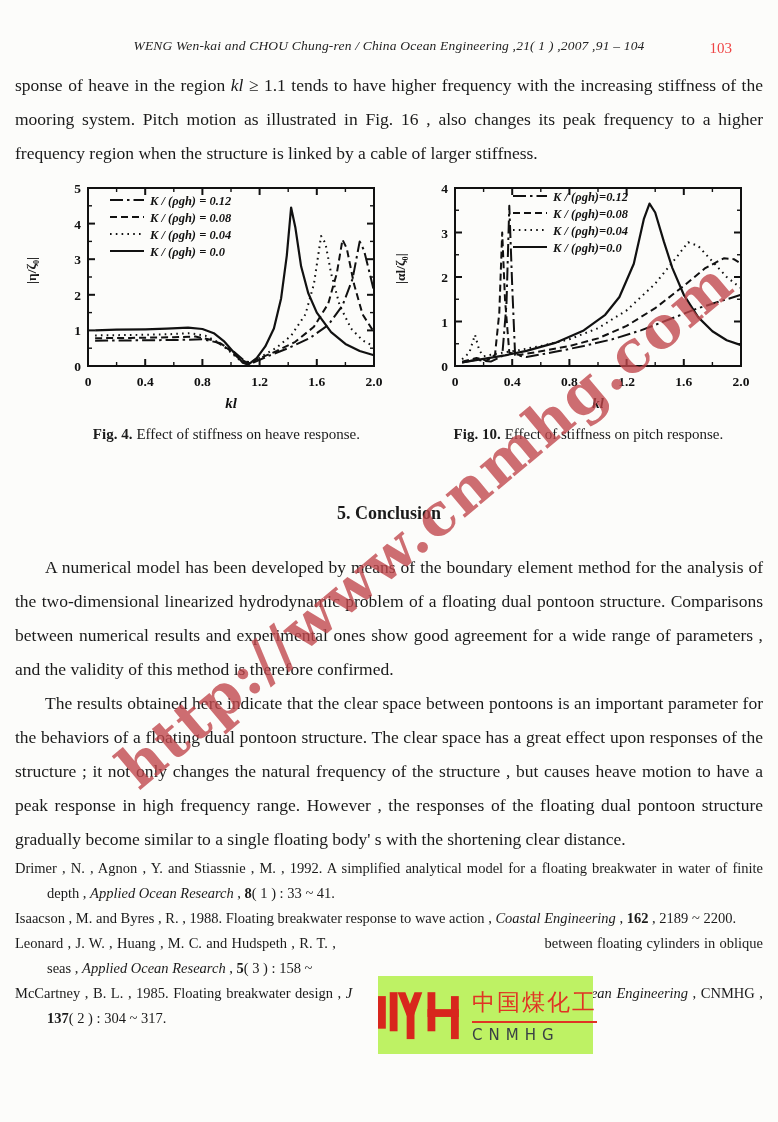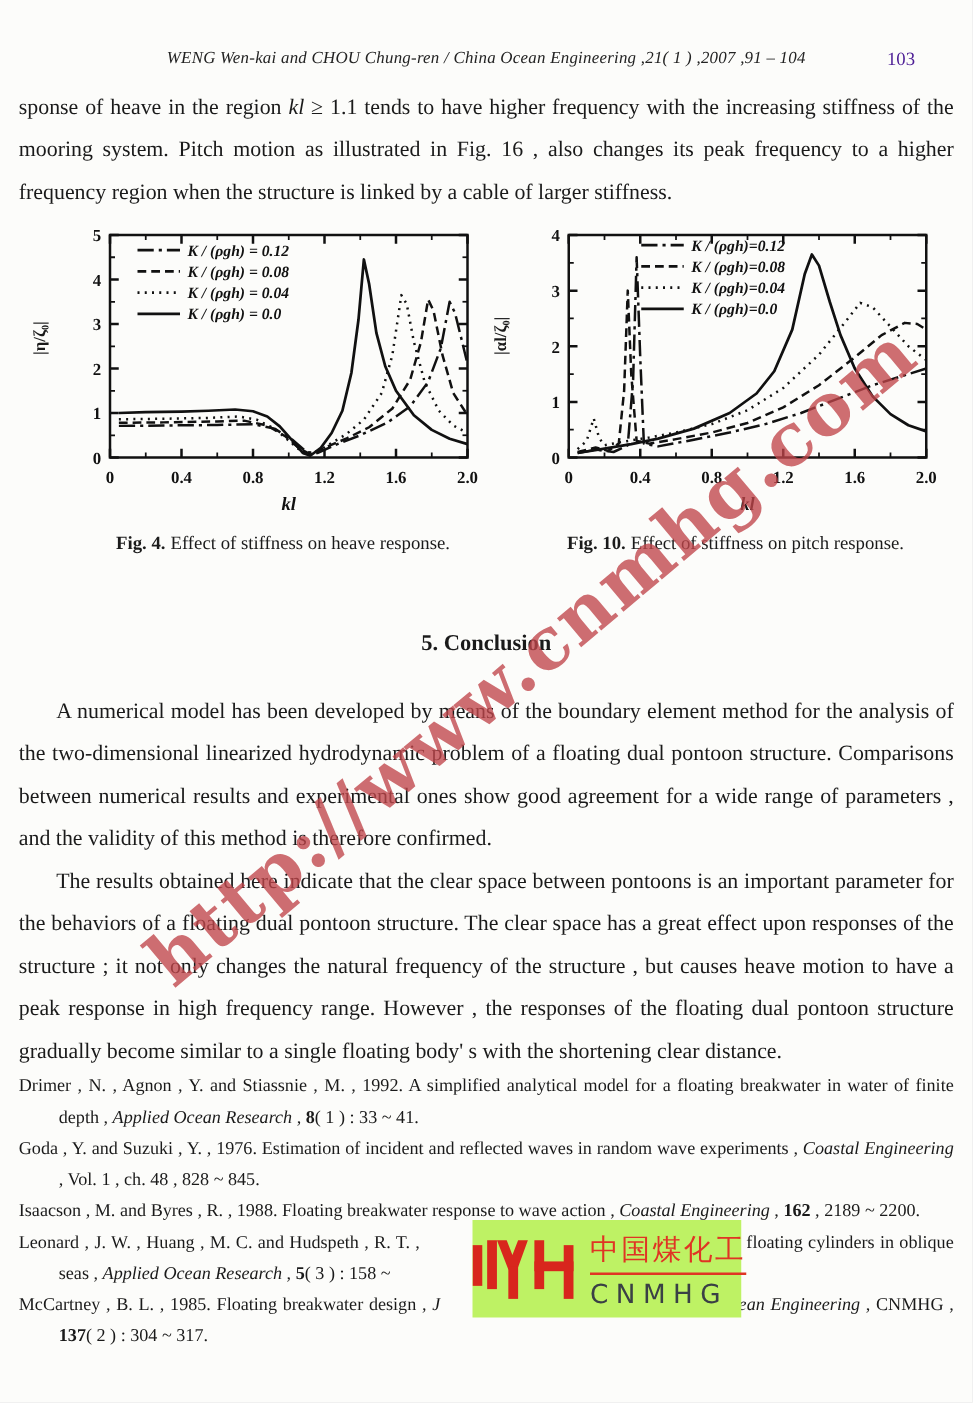--- a/index.html
+++ b/index.html
@@ -7,21 +7,21 @@
     position:relative;width:778px;height:1122px;margin:0 auto;
     background:#fcfcfa;overflow:hidden;color:#1a1a1a;
     font-family:"Liberation Serif","DejaVu Serif",serif;
   }
   .running-head{
     padding-top:38px;text-align:center;font-style:italic;
     font-size:13.5px;letter-spacing:.2px;color:#222;
   }
   .page-number{
     position:absolute;top:40px;right:46px;font-style:normal;
-    font-size:15px;color:#4c1d95;
+    font-size:15px;color:#ef4444;
   }
   .body-col{margin:0 15px;}
   .para{
     font-size:17.5px;line-height:34px;text-align:justify;margin:0;
   }
   .para.first{margin-top:14px;}
   .para.indent{text-indent:30px;}
   .figure-row{
     display:flex;justify-content:space-between;
     margin:10px 22px 0 30px;
@@ -62,21 +62,21 @@
     position:absolute;left:378px;top:976px;width:215px;height:78px;
     background:#bef264;z-index:6;display:flex;align-items:center;
   }
   .logo-mark{width:86px;height:70px;flex:0 0 auto;}
   .logo-text{margin-left:8px;font-family:"DejaVu Sans","Liberation Sans",sans-serif;}
   .logo-cn{
     font-size:23px;letter-spacing:2px;padding-bottom:3px;
     border-bottom:2px solid #e03424;white-space:nowrap;
   }
   .logo-en{
-    font-size:21px;letter-spacing:6px;color:#3a4045;margin-top:3px;white-space:nowrap;
+    font-size:15px;letter-spacing:6px;color:#3a4045;margin-top:3px;white-space:nowrap;
   }
 </style>
 </head>
 <body>
 
 <div class="page">
 
   <div class="running-head">WENG Wen-kai and CHOU Chung-ren / China Ocean Engineering ,21( 1 ) ,2007 ,91 – 104</div>
   <div class="page-number">103</div>
 
@@ -238,21 +238,20 @@
     </div>
   </div>
 
   <div class="body-col">
     <div class="section-heading">5. Conclusion</div>
     <p class="para indent">A numerical model has been developed by means of the boundary element method for the analysis of the two-dimensional linearized hydrodynamic problem of a floating dual pontoon structure. Comparisons between numerical results and experimental ones show good agreement for a wide range of parameters , and the validity of this method is therefore confirmed.</p>
     <p class="para indent">The results obtained here indicate that the clear space between pontoons is an important parameter for the behaviors of a floating dual pontoon structure. The clear space has a great effect upon responses of the structure ; it not only changes the natural frequency of the structure , but causes heave motion to have a peak response in high frequency range. However , the responses of the floating dual pontoon structure gradually become similar to a single floating body' s with the shortening clear distance.</p>
 
     <div id="refs">
         <div class="ref"><span>Drimer , N. , Agnon , Y. and Stiassnie , M. , 1992. A simplified analytical model for a floating breakwater in water of finite depth , </span><i>Applied Ocean Research</i><span> , </span><b>8</b><span>( 1 ) : 33 ~ 41.</span></div>
-        <div class="ref"><span>Goda , Y. and Suzuki , Y. , 1976. Estimation of incident and reflected waves in random wave experiments , </span><i>Coastal Engineering</i><span> , Vol. 1 , ch. 48 , 828 ~ 845.</span></div>
         <div class="ref"><span>Isaacson , M. and Byres , R. , 1988. Floating breakwater response to wave action , </span><i>Coastal Engineering</i><span> , </span><b>162</b><span> , 2189 ~ 2200.</span></div>
         <div class="ref"><span>Leonard , J. W. , Huang , M. C. and Hudspeth , R. T. , </span><span style="display: inline-block; width: 200px;"></span><span> between floating cylinders in oblique seas , </span><i>Applied Ocean Research</i><span> , </span><b>5</b><span>( 3 ) : 158 ~ </span></div>
         <div class="ref"><span>McCartney , B. L. , 1985. Floating breakwater design , </span><i>J</i><span style="display: inline-block; width: 170px;"></span><i>stal and Ocean Engineering</i><span> , CNMHG , </span><b>137</b><span>( 2 ) : 304 ~ 317.</span></div>
       </div>
   </div>
 
   <div class="watermark" style="color: rgb(193, 70, 75);">http://www.cnmhg.com</div>
 
   <div class="logo-box">
     <svg class="logo-mark" viewBox="0 0 132 78">

